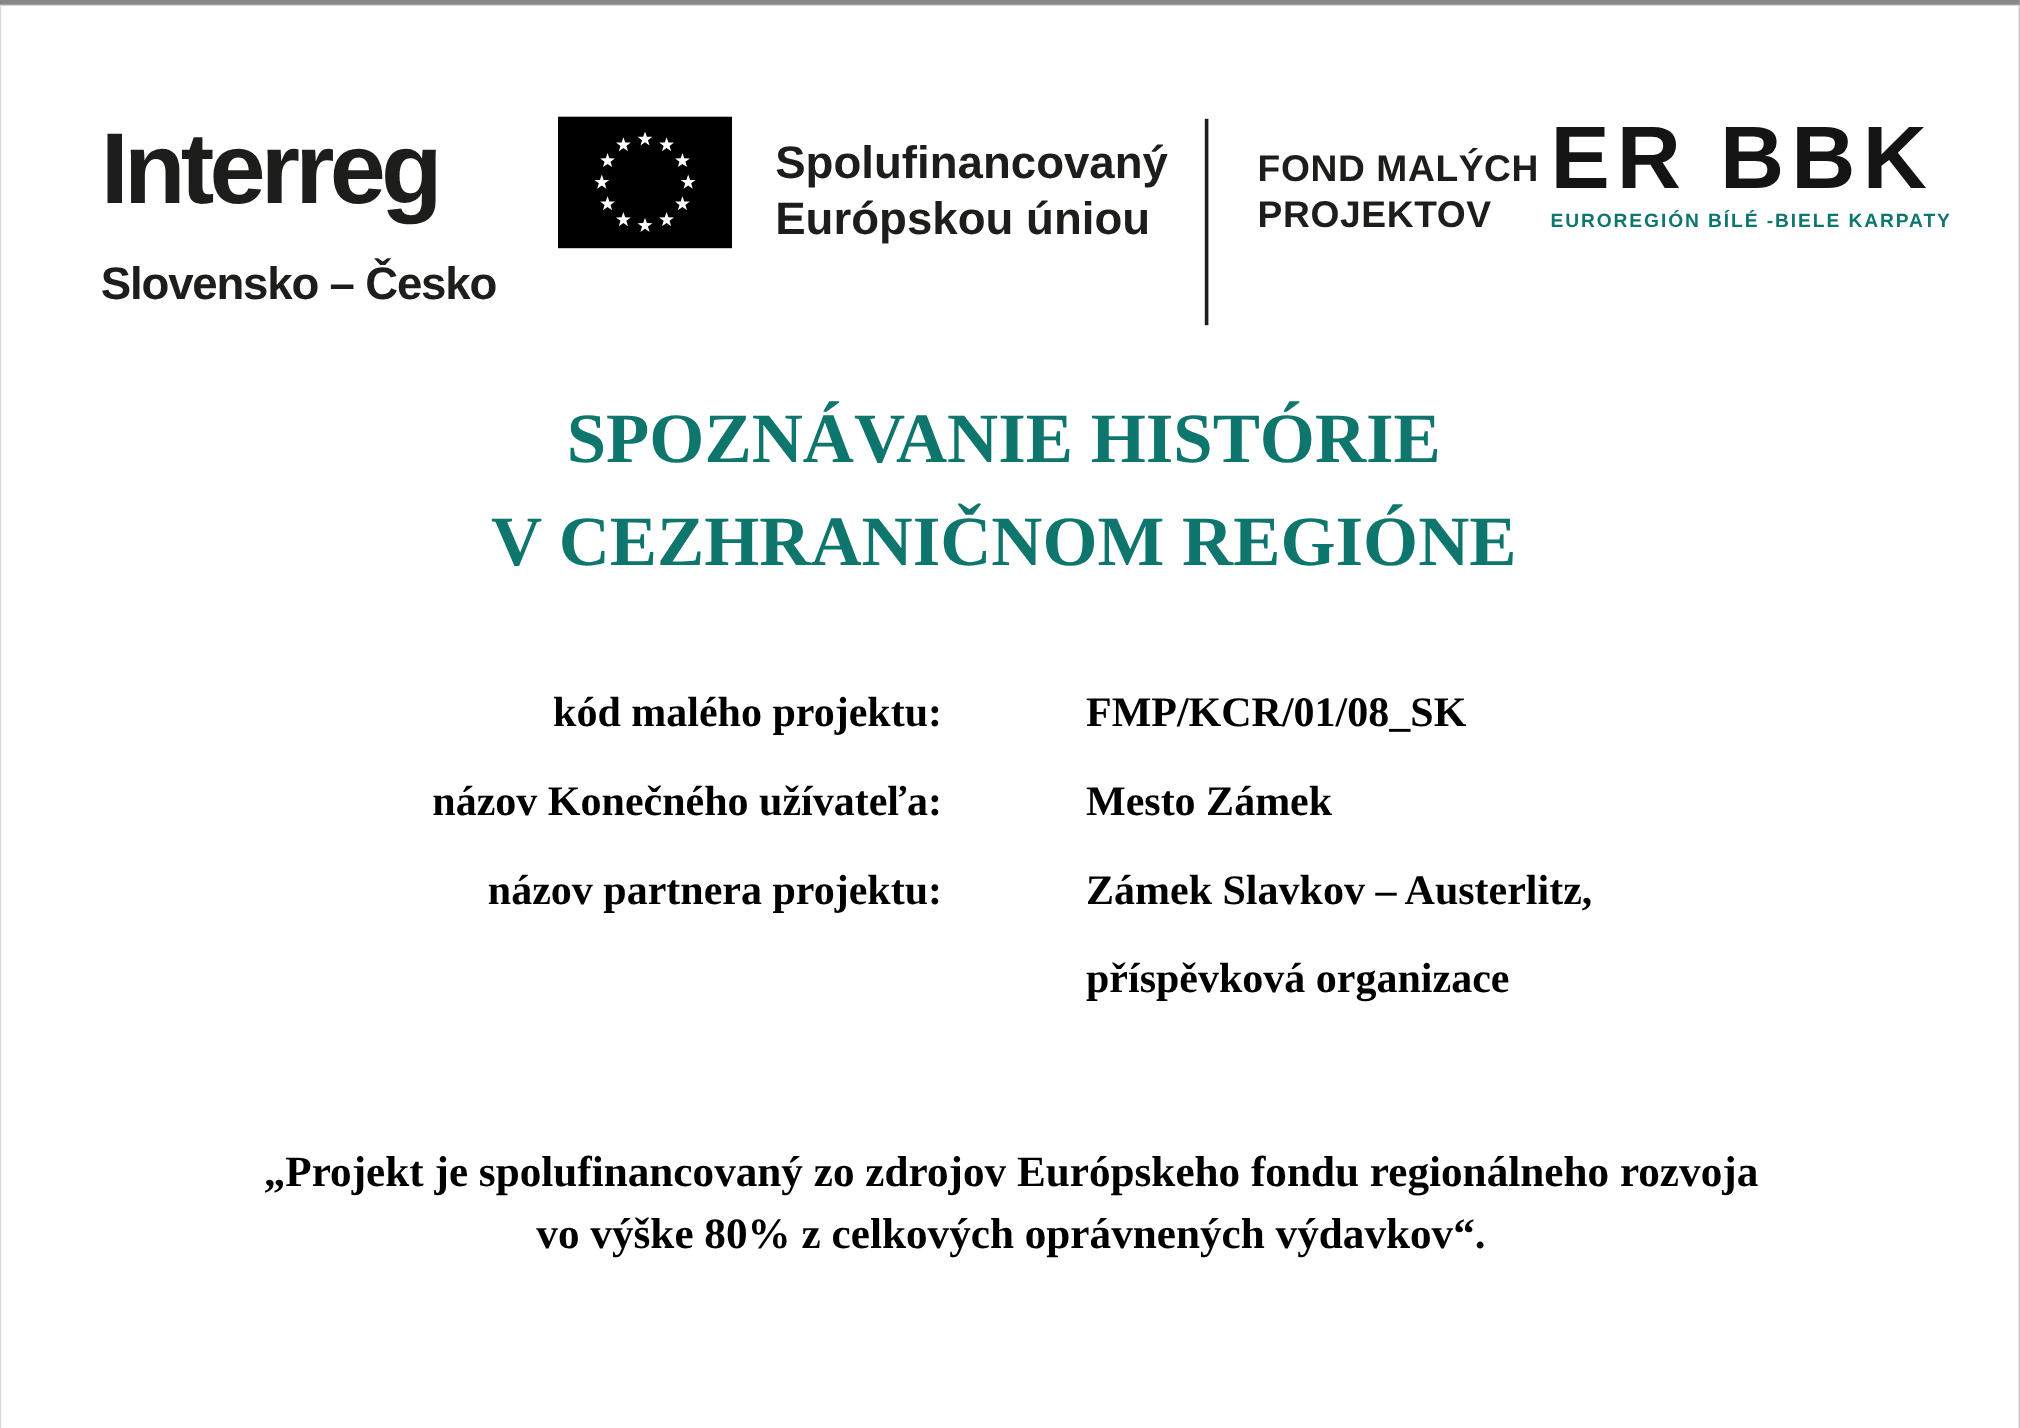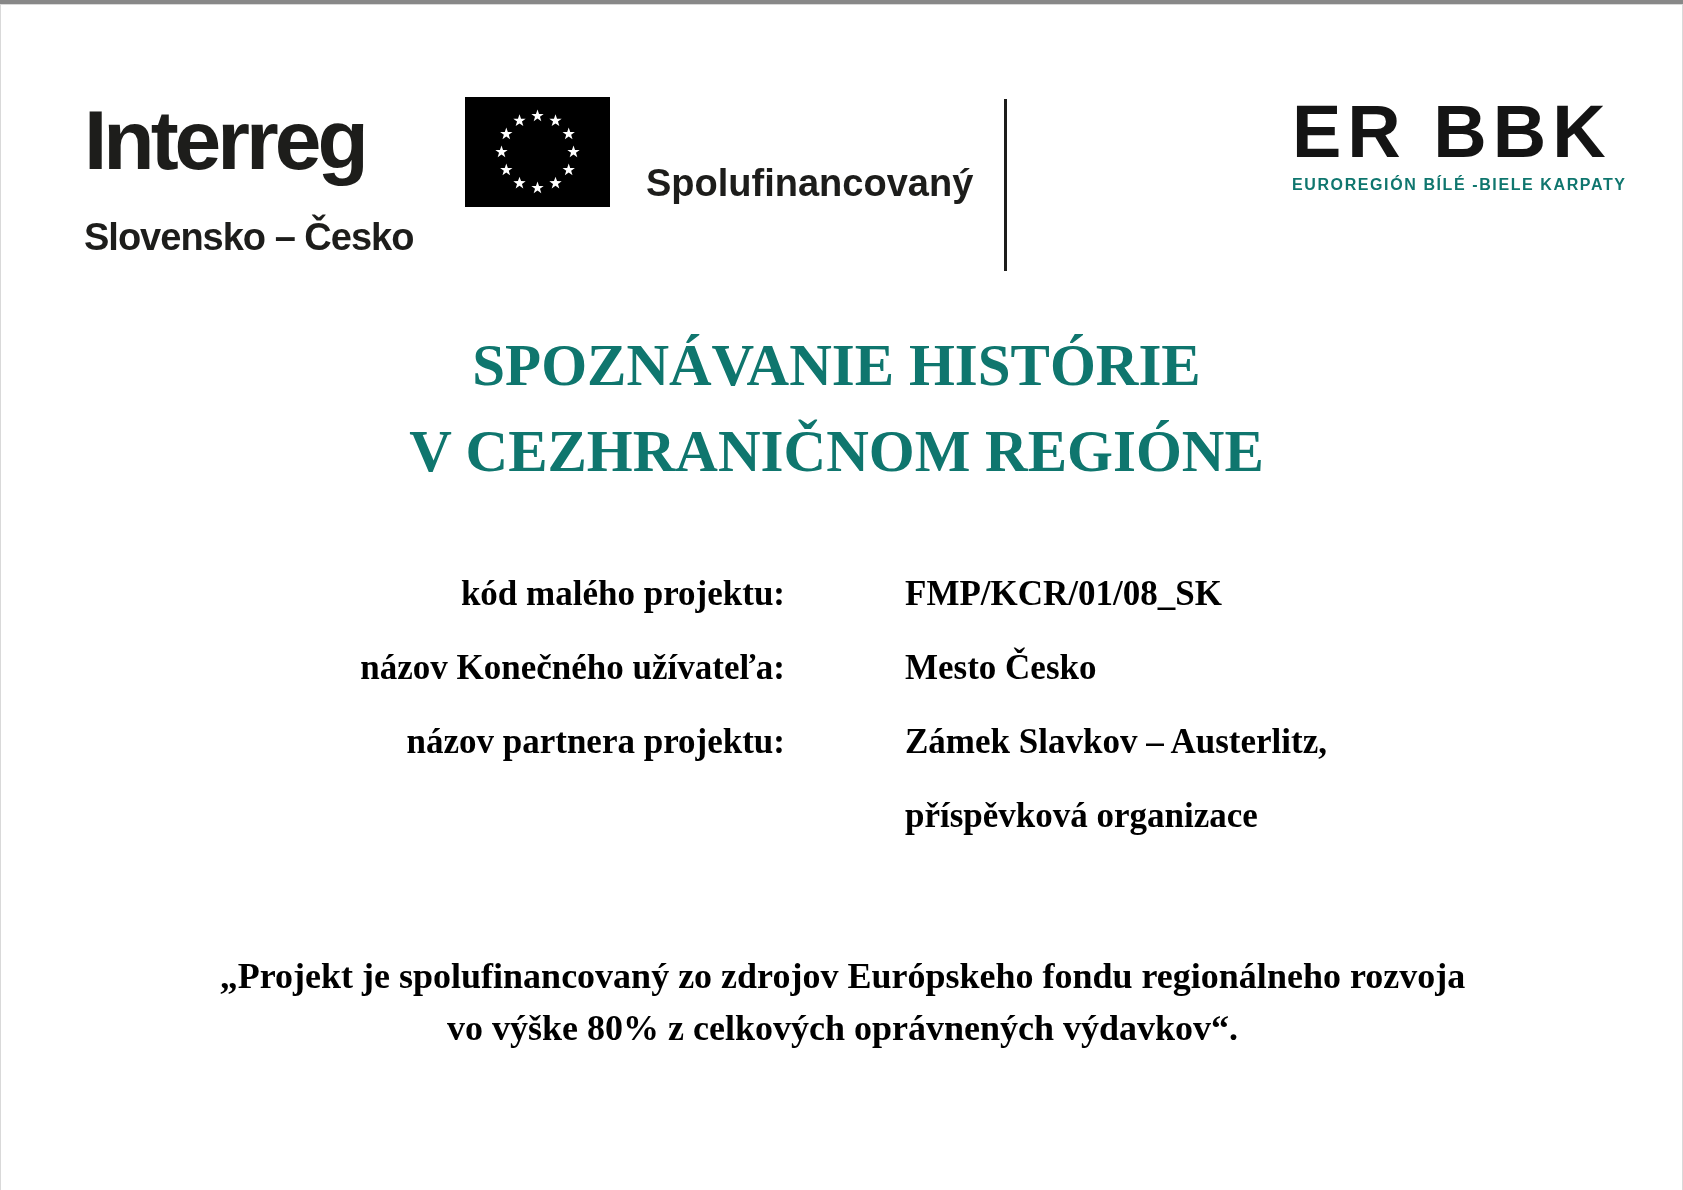--- a/index.html
+++ b/index.html
@@ -148,44 +148,49 @@
       <use href="#star" x="90.5" y="86.2"></use>
       <use href="#star" x="72.5" y="91"></use>
       <use href="#star" x="54.5" y="86.2"></use>
       <use href="#star" x="41.3" y="73"></use>
       <use href="#star" x="36.5" y="55"></use>
       <use href="#star" x="41.3" y="37"></use>
       <use href="#star" x="54.5" y="23.8"></use>
     </svg>
     <div class="eu-text">
       <div>Spolufinancovaný</div>
+      <div>Európskou úniou</div>
     </div>
   </div>
 
   <div class="header-divider"></div>
 
+  <div class="fmp-block">
+    <div>FOND MALÝCH</div>
+    <div>PROJEKTOV</div>
+  </div>
 
   <div class="erbbk-block">
     <div class="erbbk-logo">ER BBK</div>
     <div class="erbbk-subtitle">EUROREGIÓN BÍLÉ -BIELE KARPATY</div>
   </div>
 
   <div class="title-block">
     <div>SPOZNÁVANIE HISTÓRIE</div>
     <div>V CEZHRANIČNOM REGIÓNE</div>
   </div>
 
   <div class="fields-block">
     <div class="field-row">
       <div class="field-label">kód malého projektu:</div>
       <div class="field-value">FMP/KCR/01/08_SK</div>
     </div>
     <div class="field-row">
       <div class="field-label">názov Konečného užívateľa:</div>
-      <div class="field-value">Mesto Česko</div>
+      <div class="field-value">Mesto Zámek</div>
     </div>
     <div class="field-row">
       <div class="field-label">názov partnera projektu:</div>
       <div class="field-value">Zámek Slavkov – Austerlitz,</div>
     </div>
     <div class="field-row">
       <div class="field-label"></div>
       <div class="field-value">příspěvková organizace</div>
     </div>
   </div>

